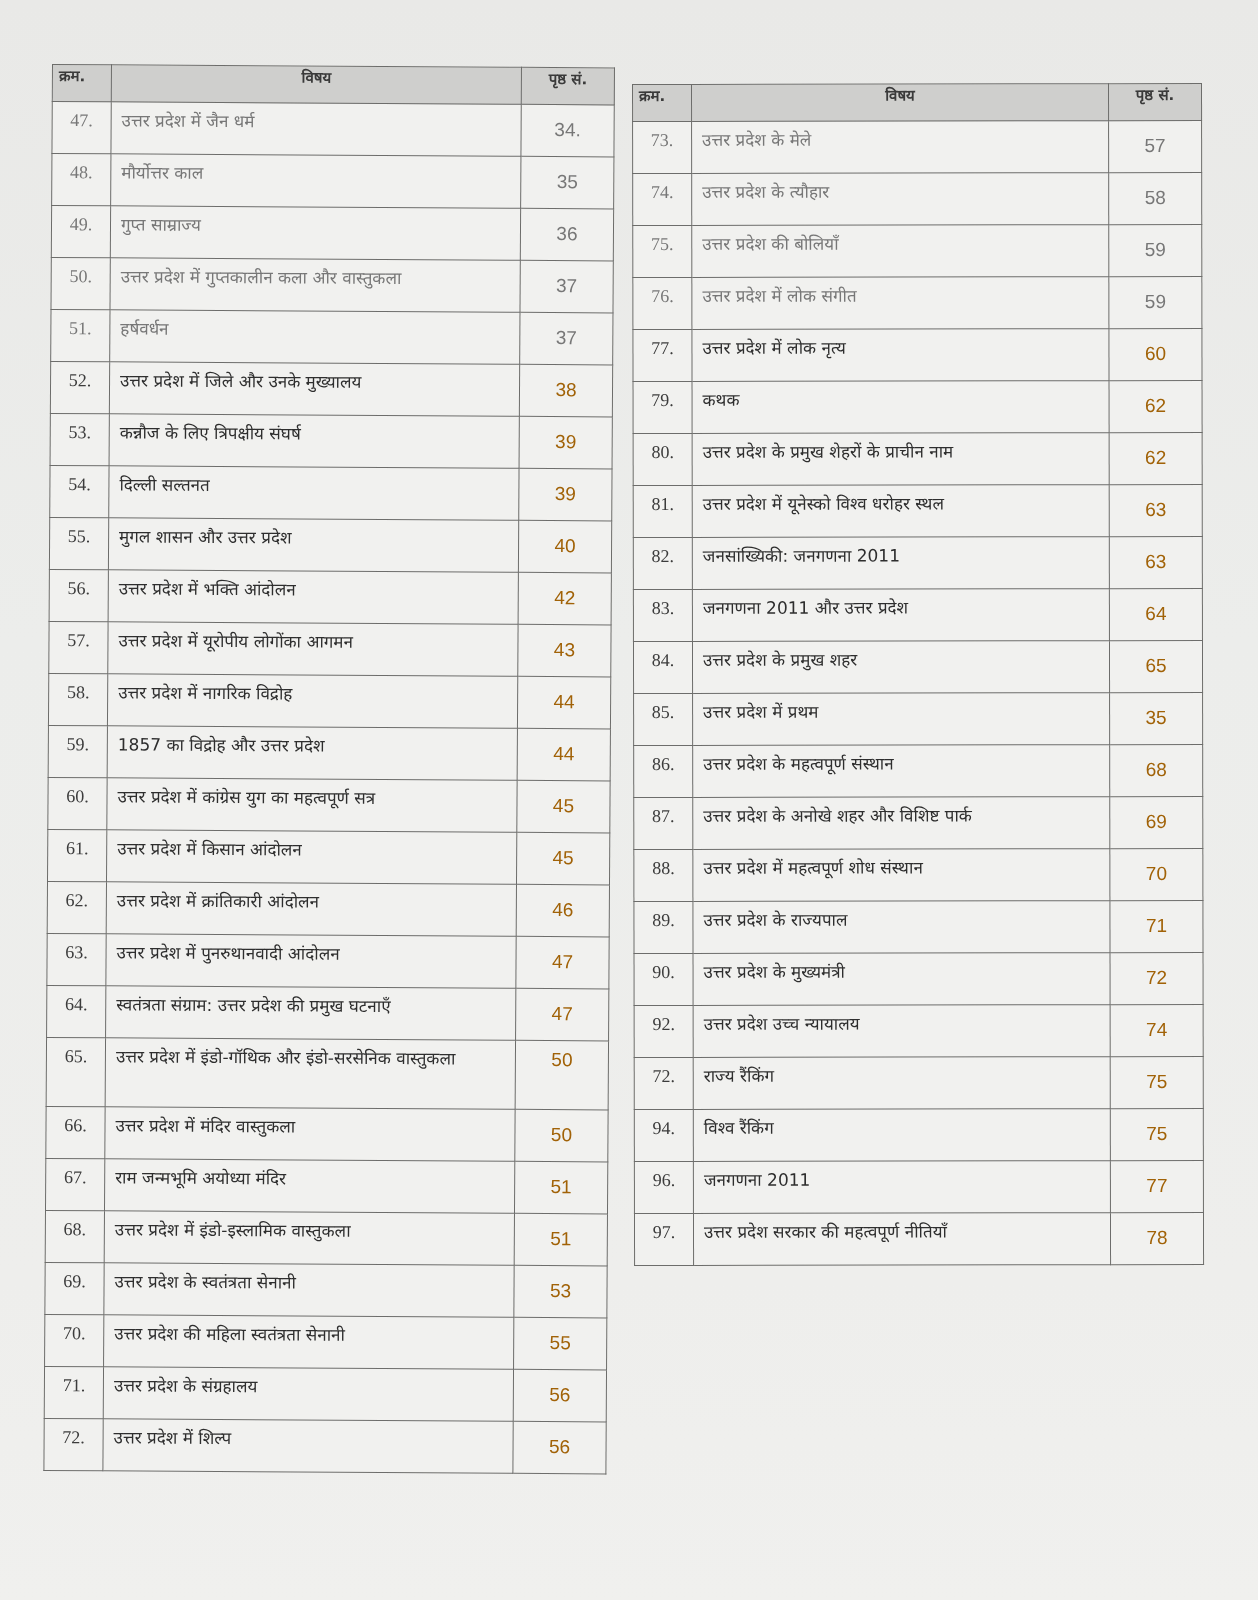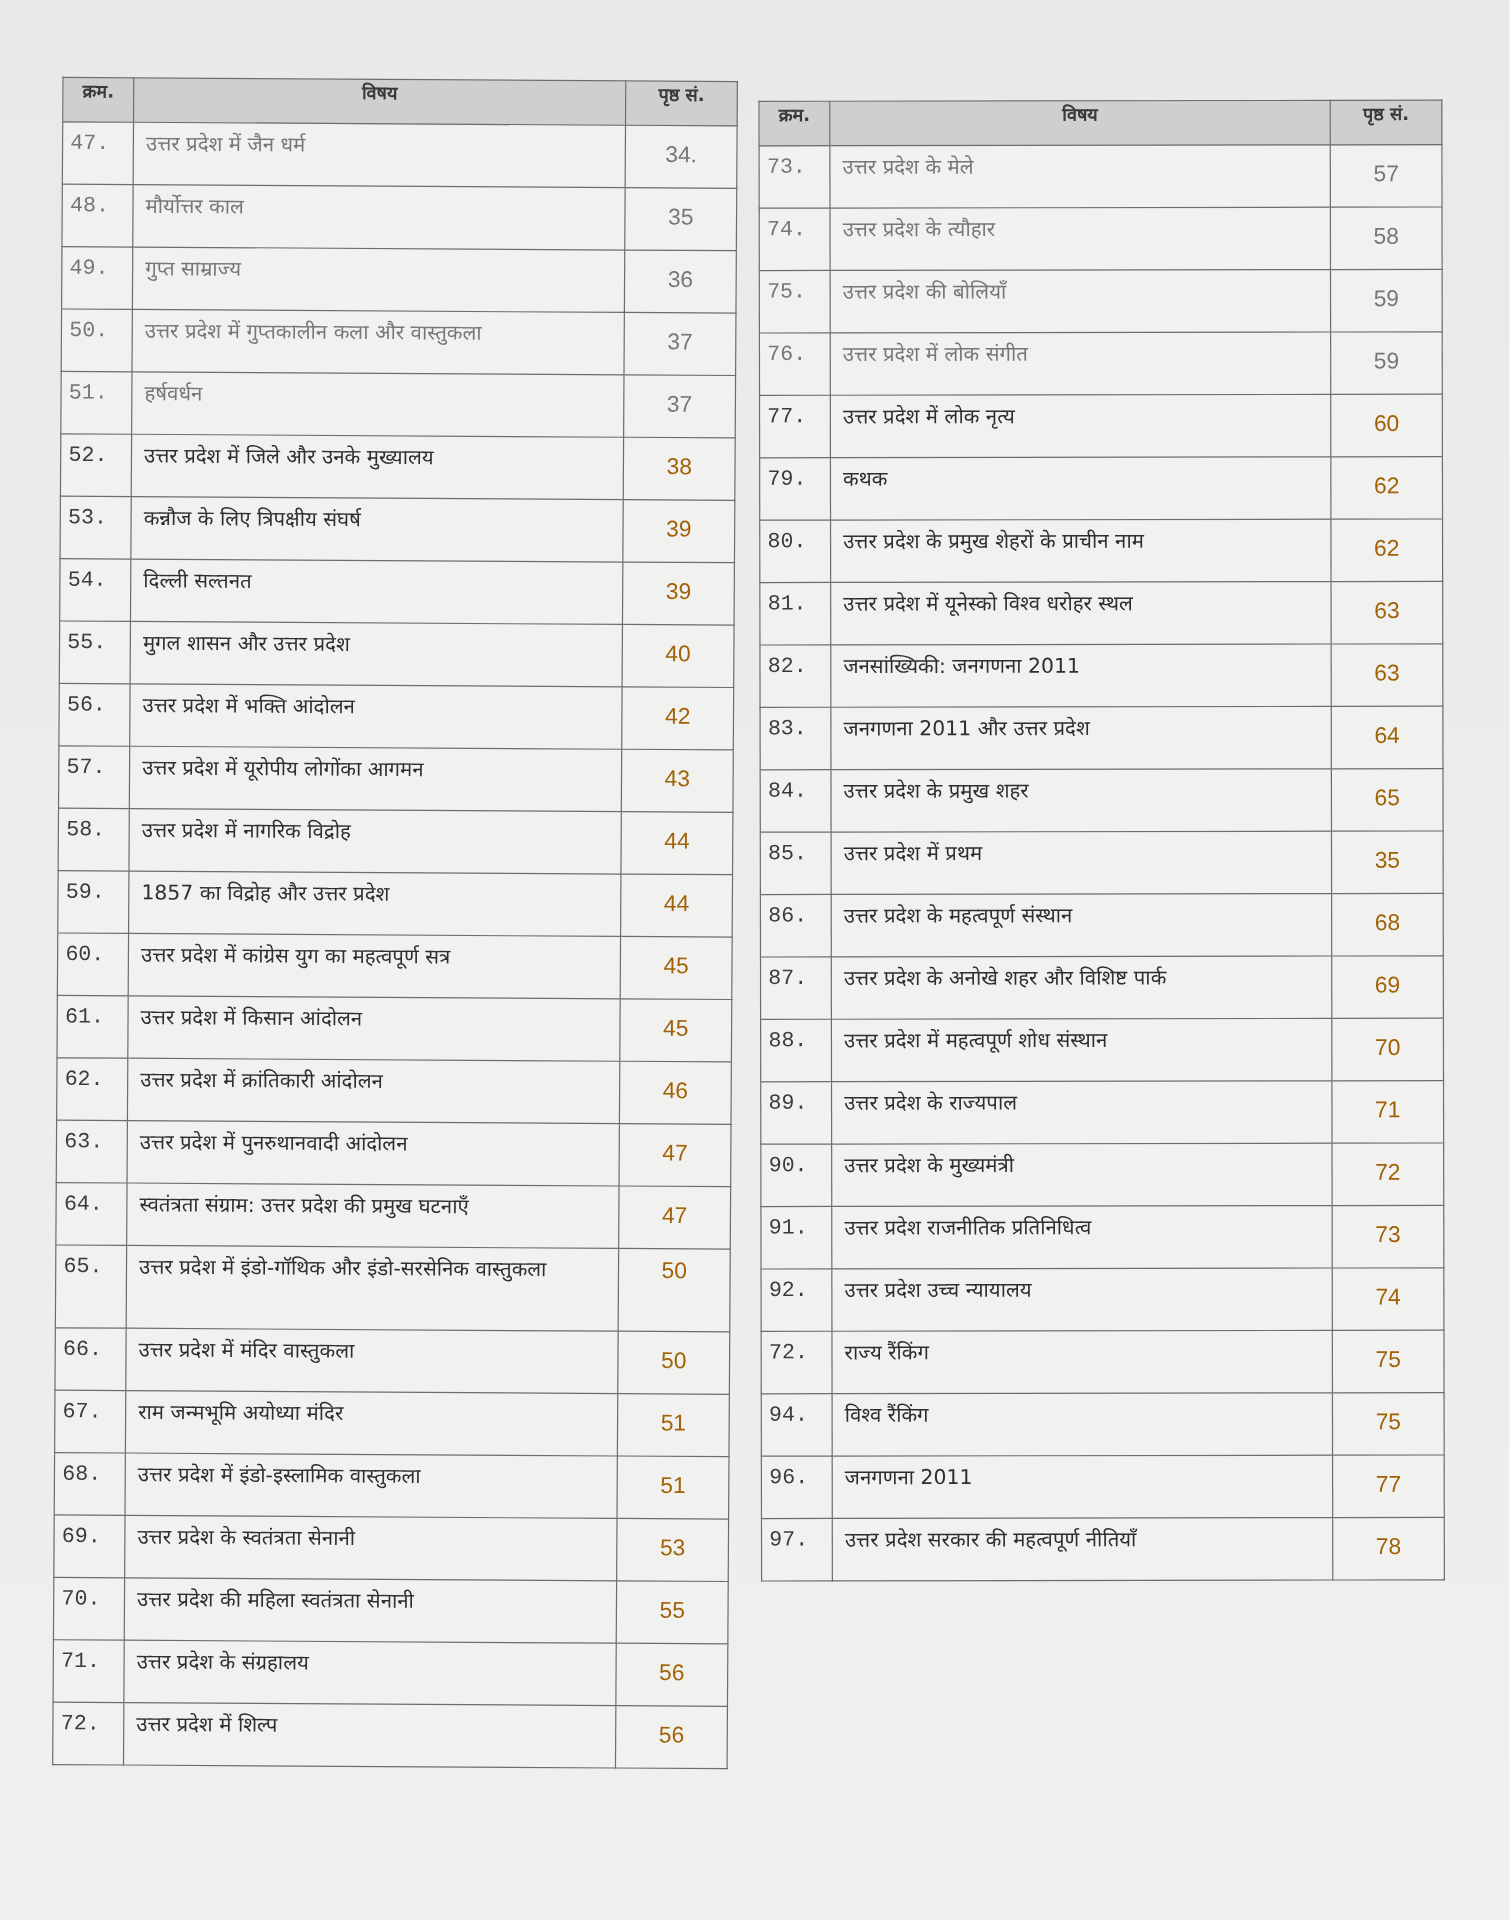--- a/index.html
+++ b/index.html
@@ -23,25 +23,25 @@
       padding: 0 6px;
       vertical-align: top;
     }
     .toc thead th {
       background: #cfcfcd;
       font-weight: bold;
       font-size: 15px;
       height: 36px;
       color: #3a3a3a;
     }
-    .toc th.col-no { width: 46px; text-align: center; margin-left: 24px; }
+    .toc th.col-no { width: 46px; text-align: left; margin-left: 24px; }
     .toc th.col-topic { text-align: center; }
     .toc th.col-page { width: 80px; text-align: center; }
     .toc tbody td { height: 37px; }
-    .toc td.no { padding-top: 8px; font-family: Liberation Mono, monospace; font-size: 18px; color: #3c3c3c; }
+    .toc td.no { padding-top: 8px; font-family: Liberation Serif, serif; font-size: 18px; color: #3c3c3c; text-align: center; }
     .toc td.topic { padding-top: 6px; padding-left: 10px; line-height: 24px; }
     .toc td.page { padding-top: 14px; text-align: center; font-family: "Liberation Sans", sans-serif; font-size: 19px; color: #a16207; }
     .toc tbody tr.tall td { height: 60px; }
     .toc tbody tr.tall td.page { padding-top: 8px; }
     .fade td.no, .fade td.topic, .fade td.page { color: #777; }
   </style>
 </head>
 <body>
 
 <table class="toc" id="toc-left">
@@ -274,25 +274,20 @@
         <td class="no">89.</td>
         <td class="topic">उत्तर प्रदेश के राज्यपाल</td>
         <td class="page">71</td>
       </tr>
       <tr>
         <td class="no">90.</td>
         <td class="topic">उत्तर प्रदेश के मुख्यमंत्री</td>
         <td class="page">72</td>
       </tr>
       <tr>
-        <td class="no">91.</td>
-        <td class="topic">उत्तर प्रदेश राजनीतिक प्रतिनिधित्व</td>
-        <td class="page">73</td>
-      </tr>
-      <tr>
         <td class="no">92.</td>
         <td class="topic">उत्तर प्रदेश उच्च न्यायालय</td>
         <td class="page">74</td>
       </tr>
       <tr>
         <td class="no">72.</td>
         <td class="topic">राज्य रैंकिंग</td>
         <td class="page">75</td>
       </tr>
       <tr>

